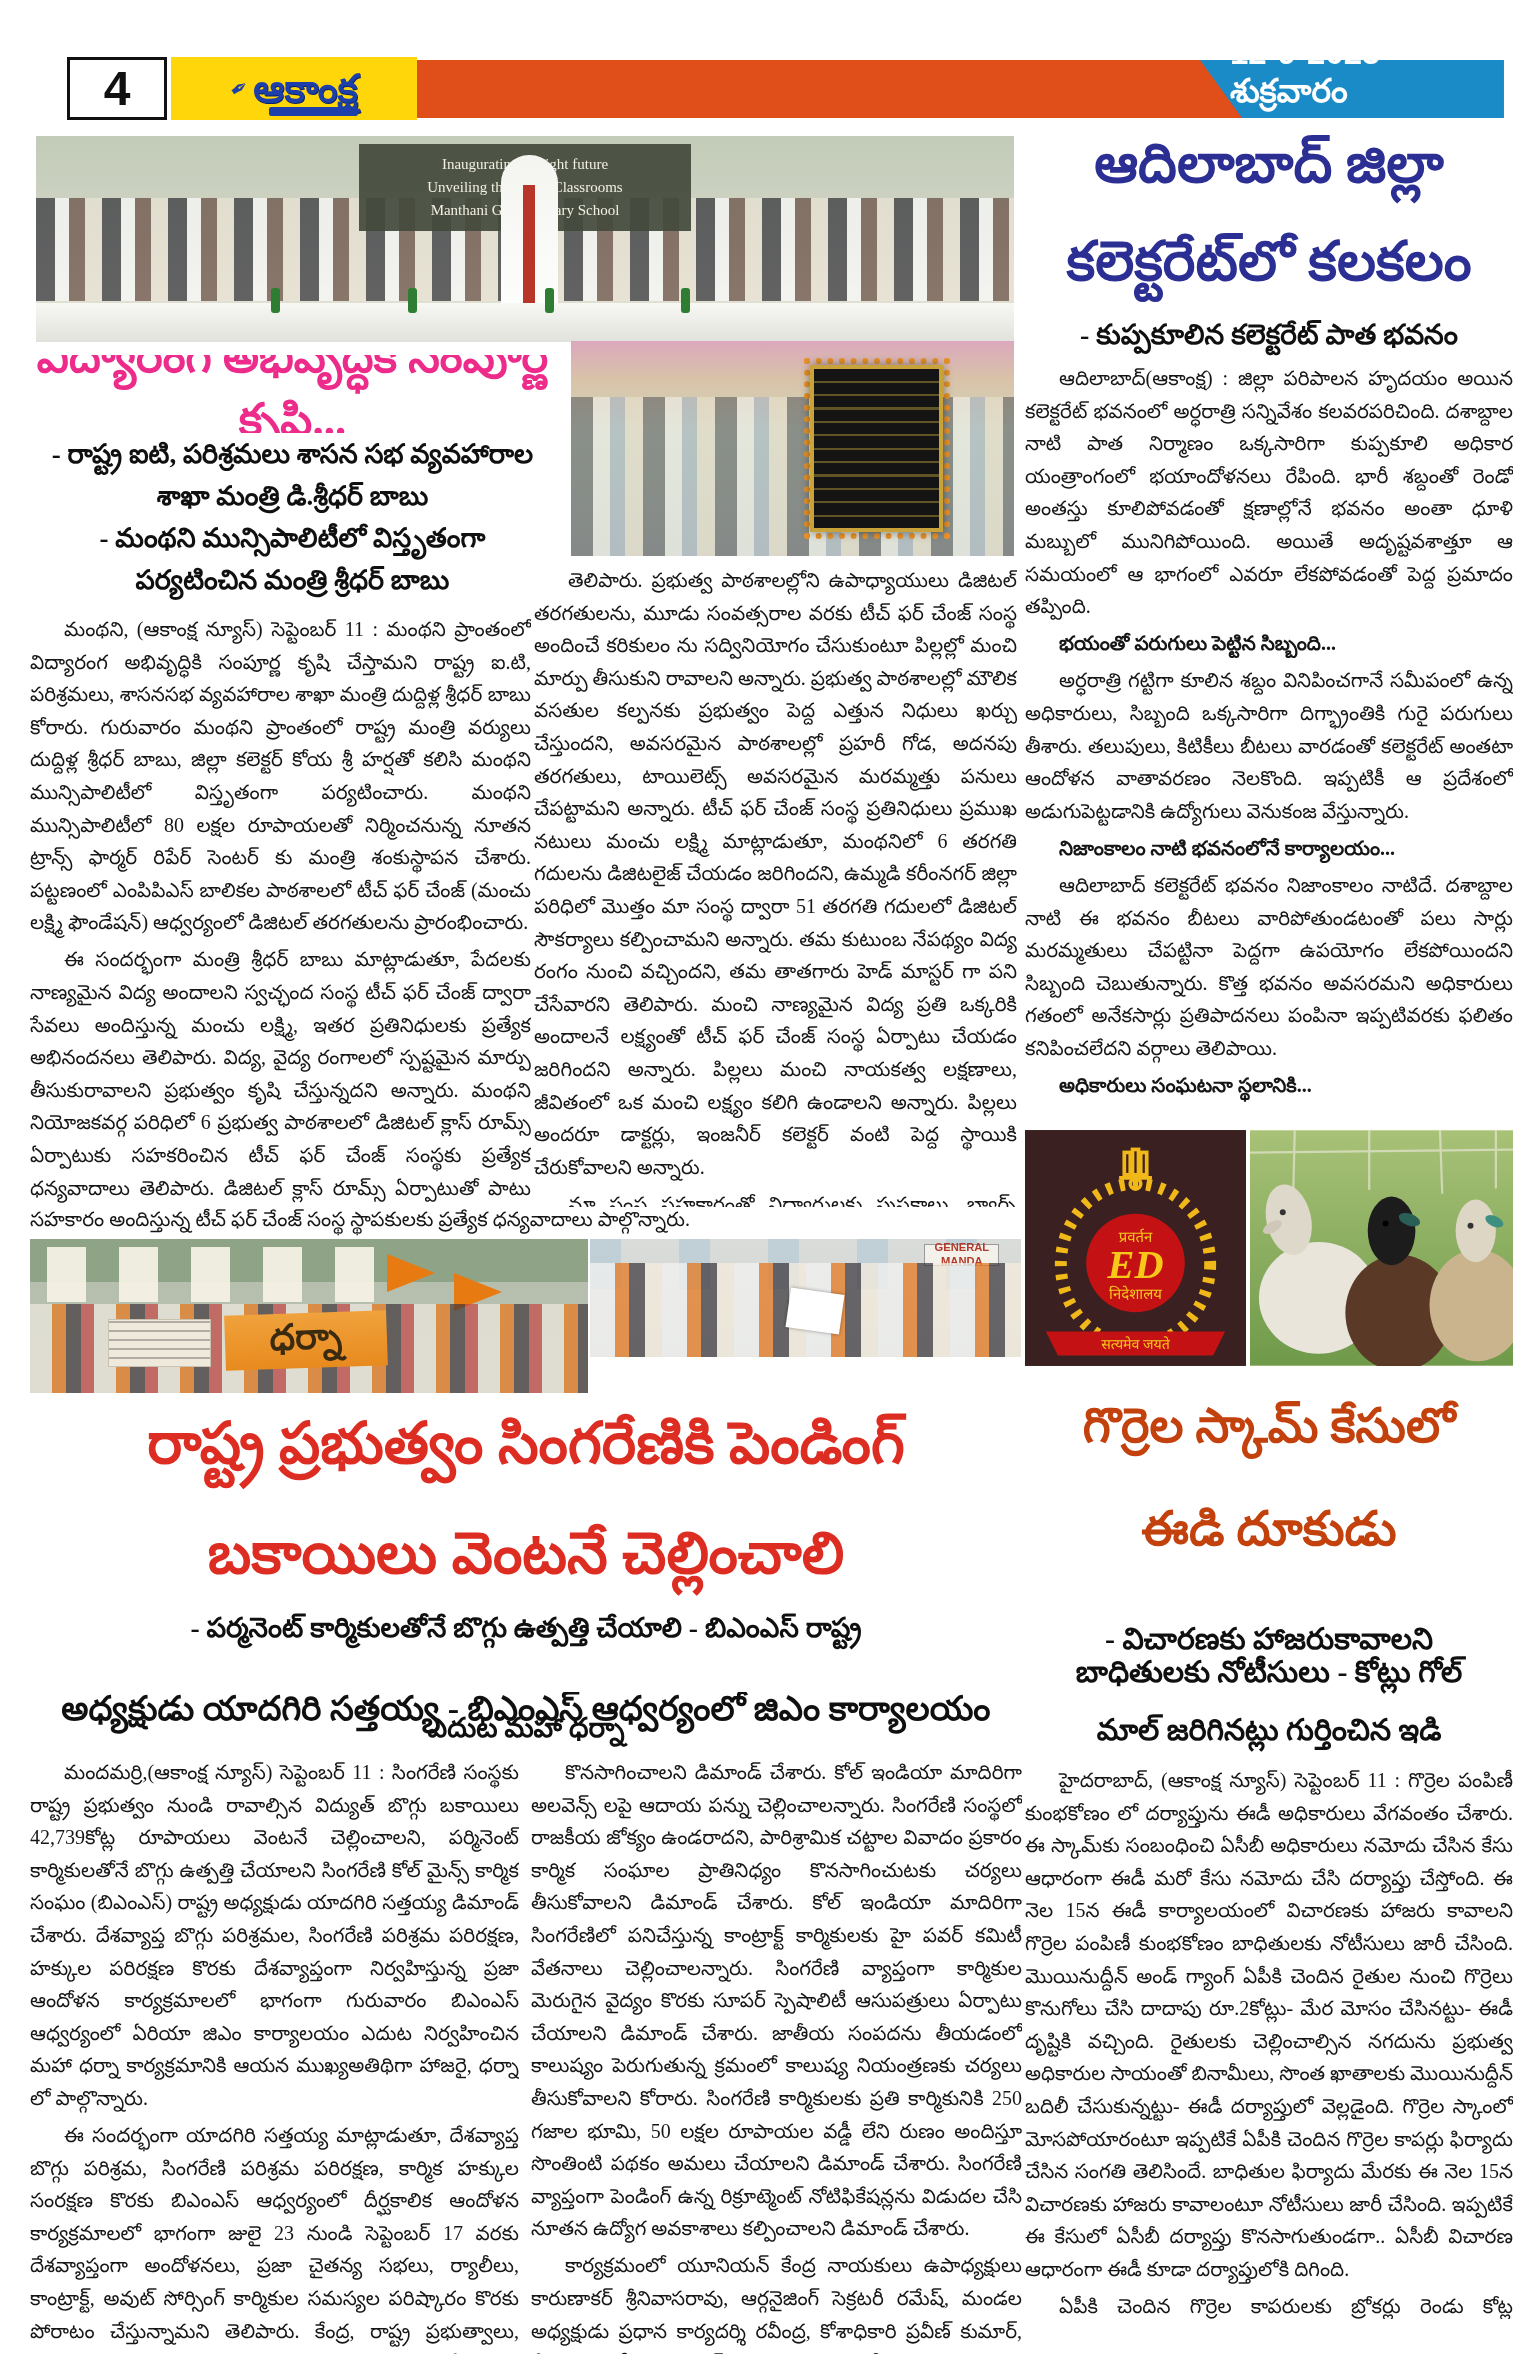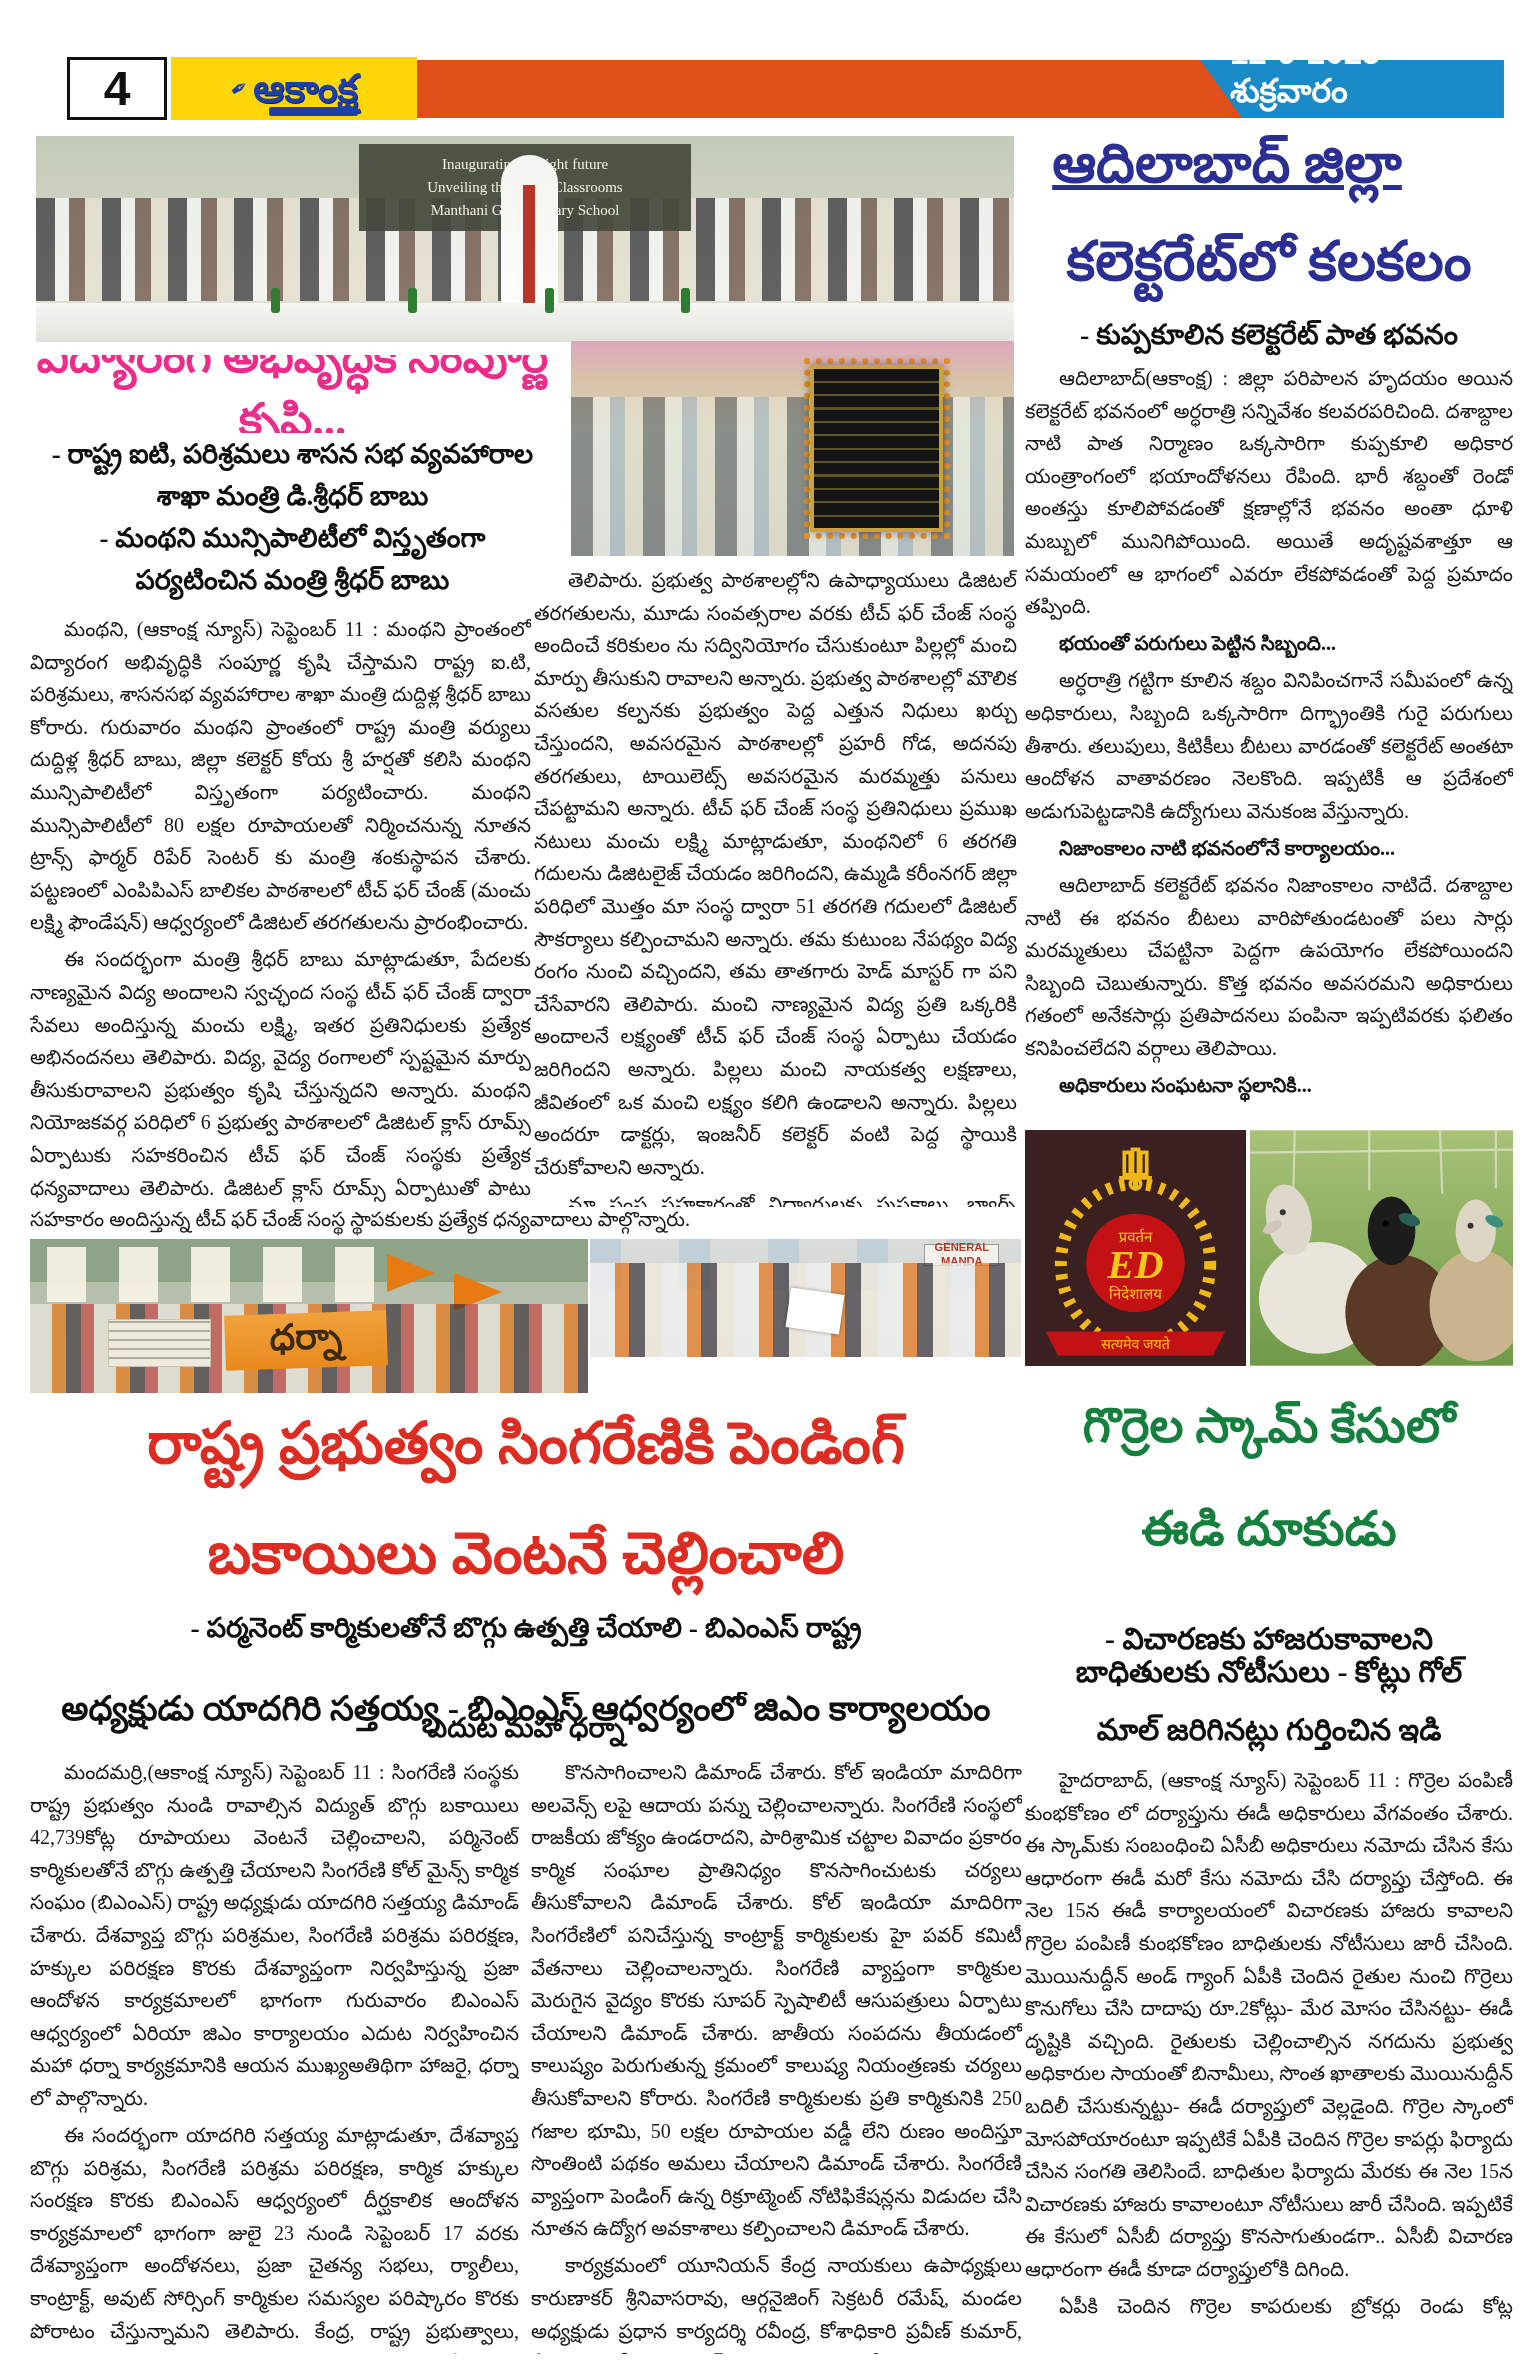--- a/index.html
+++ b/index.html
@@ -21,21 +21,21 @@
   .datebox{left:1200px;top:60px;width:303px;height:58px;background:#1b8bc8;
            clip-path:polygon(0 0,100% 0,100% 100%,42px 100%);
            display:flex;align-items:flex-end;justify-content:center;padding-left:30px;box-sizing:border-box;}
   .datebox span{color:#ffffff;font-size:33px;font-weight:bold;font-family:"Liberation Sans",sans-serif;}
 
   
   .hl{display:flex;align-items:center;justify-content:center;text-align:center;overflow:hidden;font-weight:bold;}
   .hl-pink{color:#ed2b8b;font-size:45px;}
   .hl-blue{color:#2b2e92;font-size:55px;}
   .hl-red{color:#dd2d22;font-size:58px;}
-  .hl-purple{color:#15803d;font-size:48px;}
+  .hl-purple{color:#c2410c;font-size:48px;}
   .sub{display:flex;align-items:center;justify-content:center;text-align:center;overflow:hidden;
        font-weight:bold;color:#101010;}
 
   
   .bodytext{font-size:20px;line-height:1.63;text-align:justify;color:#161616;overflow:hidden;}
   .bodytext p{margin:0 0 4.5px 0;text-indent:34px;}
   .sec-head{font-weight:bold;text-indent:27px;margin:6px 0 1.5px 0;}
   .closing{font-size:20px;color:#161616;overflow:hidden;white-space:nowrap;}
 
   
@@ -173,21 +173,21 @@
 
   <div class="abs bodytext" style="left:30px;top:1756px;width:489px;height:598px;">
     <p>మందమర్రి,(ఆకాంక్ష న్యూస్) సెప్టెంబర్ 11 : సింగరేణి సంస్థకు రాష్ట్ర ప్రభుత్వం నుండి రావాల్సిన విద్యుత్ బొగ్గు బకాయిలు 42,739కోట్ల రూపాయలు వెంటనే చెల్లించాలని, పర్మినెంట్ కార్మికులతోనే బొగ్గు ఉత్పత్తి చేయాలని సింగరేణి కోల్ మైన్స్ కార్మిక సంఘం (బిఎంఎస్) రాష్ట్ర అధ్యక్షుడు యాదగిరి సత్తయ్య డిమాండ్ చేశారు. దేశవ్యాప్త బొగ్గు పరిశ్రమల, సింగరేణి పరిశ్రమ పరిరక్షణ, హక్కుల పరిరక్షణ కొరకు దేశవ్యాప్తంగా నిర్వహిస్తున్న ప్రజా ఆందోళన కార్యక్రమాలలో భాగంగా గురువారం బిఎంఎస్ ఆధ్వర్యంలో ఏరియా జిఎం కార్యాలయం ఎదుట నిర్వహించిన మహా ధర్నా కార్యక్రమానికి ఆయన ముఖ్యఅతిథిగా హాజరై, ధర్నా లో పాల్గొన్నారు.</p>
     <p>ఈ సందర్భంగా యాదగిరి సత్తయ్య మాట్లాడుతూ, దేశవ్యాప్త బొగ్గు పరిశ్రమ, సింగరేణి పరిశ్రమ పరిరక్షణ, కార్మిక హక్కుల సంరక్షణ కొరకు బిఎంఎస్ ఆధ్వర్యంలో దీర్ఘకాలిక ఆందోళన కార్యక్రమాలలో భాగంగా జులై 23 నుండి సెప్టెంబర్ 17 వరకు దేశవ్యాప్తంగా అందోళనలు, ప్రజా చైతన్య సభలు, ర్యాలీలు, కాంట్రాక్ట్, అవుట్ సోర్సింగ్ కార్మికుల సమస్యల పరిష్కారం కొరకు పోరాటం చేస్తున్నామని తెలిపారు. కేంద్ర, రాష్ట్ర ప్రభుత్వాలు, యాజమాన్యాలు పరిశ్రమల ప్రగతి, నూతన బొగ్గు గనుల ఏర్పాటు, కార్మికుల సంక్షేమ అభివృద్ధికి చర్యలు తీసుకోవాలని డిమాండ్ చేశారు. సింగరేణికి గత ఆర్థిక సంవత్సరం 2024-25 లో వచ్చిన వాస్తవ లాభాల పైన 40 శాతం లాభాల వాటా వెంటనే చెల్లించేలా, తేదీని ప్రకటించి, పంపిణీ చేయాలన్నారు. కార్మిక సంఘాలకు దేశవ్యాప్తంగా బొగ్గు పరిశ్రమలలో సభ్యత్వ వెరిఫికేషన్ ఆధారంగా నడుస్తున్న పద్ధతిని సింగరేణిలో సైతం అమలు చేయాలని, ప్రజాస్వామ్య పద్ధతిని</p>
   </div>
   <div class="abs bodytext" style="left:531px;top:1756px;width:491px;height:598px;">
     <p>కొనసాగించాలని డిమాండ్ చేశారు. కోల్ ఇండియా మాదిరిగా అలవెన్స్ లపై ఆదాయ పన్ను చెల్లించాలన్నారు. సింగరేణి సంస్థలో రాజకీయ జోక్యం ఉండరాదని, పారిశ్రామిక చట్టాల వివాదం ప్రకారం కార్మిక సంఘాల ప్రాతినిధ్యం కొనసాగించుటకు చర్యలు తీసుకోవాలని డిమాండ్ చేశారు. కోల్ ఇండియా మాదిరిగా సింగరేణిలో పనిచేస్తున్న కాంట్రాక్ట్ కార్మికులకు హై పవర్ కమిటీ వేతనాలు చెల్లించాలన్నారు. సింగరేణి వ్యాప్తంగా కార్మికుల మెరుగైన వైద్యం కొరకు సూపర్ స్పెషాలిటీ ఆసుపత్రులు ఏర్పాటు చేయాలని డిమాండ్ చేశారు. జాతీయ సంపదను తీయడంలో కాలుష్యం పెరుగుతున్న క్రమంలో కాలుష్య నియంత్రణకు చర్యలు తీసుకోవాలని కోరారు. సింగరేణి కార్మికులకు ప్రతి కార్మికునికి 250 గజాల భూమి, 50 లక్షల రూపాయల వడ్డీ లేని రుణం అందిస్తూ సొంతింటి పథకం అమలు చేయాలని డిమాండ్ చేశారు. సింగరేణి వ్యాప్తంగా పెండింగ్ ఉన్న రిక్రూట్మెంట్ నోటిఫికేషన్లను విడుదల చేసి నూతన ఉద్యోగ అవకాశాలు కల్పించాలని డిమాండ్ చేశారు.</p>
     <p>కార్యక్రమంలో యూనియన్ కేంద్ర నాయకులు ఉపాధ్యక్షులు కారుణాకర్ శ్రీనివాసరావు, ఆర్గనైజింగ్ సెక్రటరీ రమేష్, మండల అధ్యక్షుడు ప్రధాన కార్యదర్శి రవీంద్ర, కోశాధికారి ప్రవీణ్ కుమార్, కేంద్ర కమిటీ అడ్వైజింగ్ కార్యదర్శి చెట్టి వీరన్న, నాయకులు ఊరకొంద తిరుపతి, అచ్చ ప్రదీప్ కుమార్, మంద రజినీకాంత్, మల్యాల రాజమల్లు, సప్పిడి నరేష్, రవి సాగర్, పోతులూరి రాజేందర్, ఉగాది రాములు, శనిగారపు శ్రీనివాస్, తుపాకుల శ్రీనివాస్, మహిళా ప్రతినిధులు నల్ల సంగీత, వసంత, కమల, మంద నాగమణి, ఆరుముళ్ళ లక్ష్మి, వేల్పుల దేవమ్మ, పుల్యాల ధనలక్ష్మి, సోకాసి సత్తక్క, బొంతల రమాదేవి లు పాల్గొన్నారు.</p>
   </div>
 
-  <div class="abs hl hl-blue" style="left:983px;top:124px;width:488px;height:92px;text-decoration:underline;">ఆదిలాబాద్ జిల్లా</div>
+  <div class="abs hl hl-blue" style="left:1025px;top:124px;width:488px;height:92px;">ఆదిలాబాద్ జిల్లా</div>
   <div class="abs hl hl-blue" style="left:1025px;top:222px;width:488px;height:92px;">కలెక్టరేట్‌లో కలకలం</div>
   <div class="abs sub" style="left:1025px;top:319px;width:488px;height:39px;font-size:28px;">- కుప్పకూలిన కలెక్టరేట్ పాత భవనం</div>
 
   <div class="abs bodytext" style="left:1025px;top:362px;width:488px;height:747px;">
     <p>ఆదిలాబాద్(ఆకాంక్ష) : జిల్లా పరిపాలన హృదయం అయిన కలెక్టరేట్ భవనంలో అర్ధరాత్రి సన్నివేశం కలవరపరిచింది. దశాబ్దాల నాటి పాత నిర్మాణం ఒక్కసారిగా కుప్పకూలి అధికార యంత్రాంగంలో భయాందోళనలు రేపింది. భారీ శబ్దంతో రెండో అంతస్తు కూలిపోవడంతో క్షణాల్లోనే భవనం అంతా ధూళి మబ్బులో మునిగిపోయింది. అయితే అదృష్టవశాత్తూ ఆ సమయంలో ఆ భాగంలో ఎవరూ లేకపోవడంతో పెద్ద ప్రమాదం తప్పింది.</p>
     <p class="sec-head">భయంతో పరుగులు పెట్టిన సిబ్బంది...</p>
     <p>అర్ధరాత్రి గట్టిగా కూలిన శబ్దం వినిపించగానే సమీపంలో ఉన్న అధికారులు, సిబ్బంది ఒక్కసారిగా దిగ్భ్రాంతికి గురై పరుగులు తీశారు. తలుపులు, కిటికీలు బీటలు వారడంతో కలెక్టరేట్ అంతటా ఆందోళన వాతావరణం నెలకొంది. ఇప్పటికీ ఆ ప్రదేశంలో అడుగుపెట్టడానికి ఉద్యోగులు వెనుకంజ వేస్తున్నారు.</p>
     <p class="sec-head">నిజాంకాలం నాటి భవనంలోనే కార్యాలయం...</p>
     <p>ఆదిలాబాద్ కలెక్టరేట్ భవనం నిజాంకాలం నాటిదే. దశాబ్దాల నాటి ఈ భవనం బీటలు వారిపోతుండటంతో పలు సార్లు మరమ్మతులు చేపట్టినా పెద్దగా ఉపయోగం లేకపోయిందని సిబ్బంది చెబుతున్నారు. కొత్త భవనం అవసరమని అధికారులు గతంలో అనేకసార్లు ప్రతిపాదనలు పంపినా ఇప్పటివరకు ఫలితం కనిపించలేదని వర్గాలు తెలిపాయి.</p>
     <p class="sec-head">అధికారులు సంఘటనా స్థలానికి...</p>

